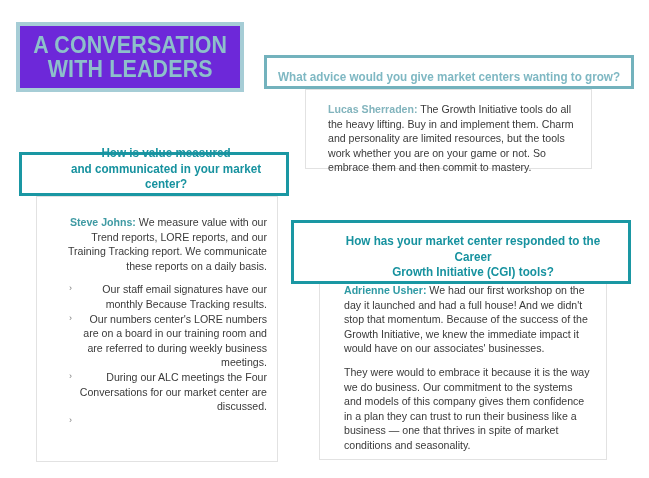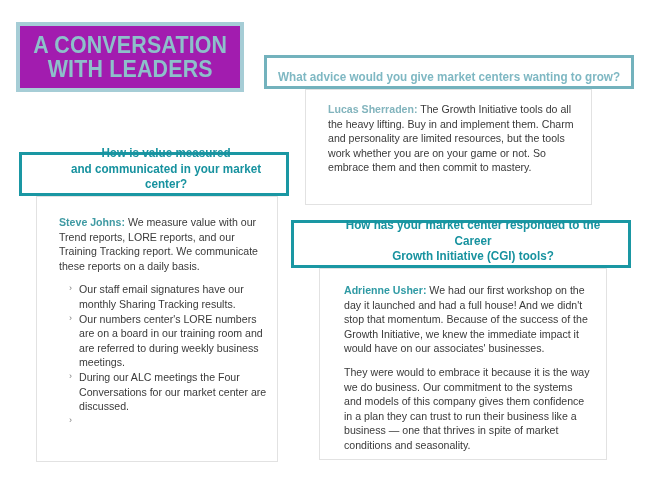--- a/index.html
+++ b/index.html
@@ -21,21 +21,21 @@
   }
 
   
   .title-box {
     position: absolute;
     left: 16px;
     top: 22px;
     width: 228px;
     height: 70px;
     border: 4px solid #a6cdd6;
-    background: #a21caf;
+    background: #6d28d9;
     display: flex;
     align-items: center;
     justify-content: center;
     box-sizing: border-box;
   }
   .title-text {
     color: #8dc0ca;
     font-family: "Liberation Sans Narrow", "Liberation Sans", sans-serif;
     font-weight: bold;
     font-size: 23px;
@@ -71,46 +71,46 @@
   }
   .qbox-light .qtext { color: #7fb8c3; }
   .qbox-dark {
     border: 3px solid #1a97a3;
     padding-left: 24px;
   }
   .qbox-dark .qtext { color: #17929f; }
 
   #qbox-advice { left: 264px; top: 55px; width: 370px; height: 34px; }
   #qbox-value  { left: 19px;  top: 152px; width: 270px; height: 44px; }
-  #qbox-cgi    { left: 291px; top: 220px; width: 340px; height: 48px; }
+  #qbox-cgi    { left: 291px; top: 220px; width: 340px; height: 64px; }
 
   
   .apanel {
     position: absolute;
     background: #ffffff;
     border: 1px solid #e2e2e2;
     box-sizing: border-box;
     z-index: 1;
   }
-  #apanel-advice { left: 305px; top: 89px; width: 287px; height: 116px; }
+  #apanel-advice { left: 305px; top: 89px; width: 287px; height: 80px; }
   #apanel-value  { left: 36px;  top: 196px; width: 242px; height: 266px; }
   #apanel-cgi    { left: 319px; top: 268px; width: 288px; height: 192px; }
 
   .atext {
     color: #3a3a3a;
     font-family: "Liberation Sans Narrow", "Liberation Sans", sans-serif;
     font-size: 10.6px;
     line-height: 1.38;
     transform-origin: left top;
   }
   .apanel .inner {
     position: absolute;
   }
   #apanel-advice .inner { left: 22px; top: 12px; width: 250px; }
-  #apanel-value  .inner { left: 22px; top: 18px; width: 208px; }
+  #apanel-value  .inner { left: 22px; top: 18px; width: 208px; text-align: right; }
   #apanel-cgi    .inner { left: 24px; top: 14px; width: 248px; }
 
   .speaker {
     font-weight: bold;
   }
   .speaker-light { color: #82b4bd; }
   .speaker-dark  { color: #2f9aa4; text-align: right; }
   .speaker-mid   { color: #3f9aa3; }
 
   p.para {
@@ -159,21 +159,21 @@
 
   <div class="qbox qbox-dark" id="qbox-value">
     <div class="qtext">How is value measured
 and communicated in your market center?</div>
   </div>
 
   <div class="apanel" id="apanel-value">
     <div class="inner atext">
       <p class="para"><span class="speaker speaker-mid">Steve Johns:</span><span> We measure value with our Trend reports, LORE reports, and our Training Tracking report. We communicate these reports on a daily basis.</span></p>
       <ul class="bullets">
-        <li><span class="chev">›</span><span>Our staff email signatures have our monthly Sharing Tracking results.</span></li>
+        <li><span class="chev">›</span><span>Our staff email signatures have our monthly Because Tracking results.</span></li>
         <li><span class="chev">›</span><span>Our numbers center's LORE numbers are on a board in our training room and are referred to during weekly business meetings.</span></li>
         <li><span class="chev">›</span><span>During our ALC meetings the Four Conversations for our market center are discussed.</span></li>
         <li><span class="chev">›</span></li>
       </ul>
     </div>
   </div>
 
   <div class="qbox qbox-dark" id="qbox-cgi">
     <div class="qtext">How has your market center responded to the Career
 Growth Initiative (CGI) tools?</div>

